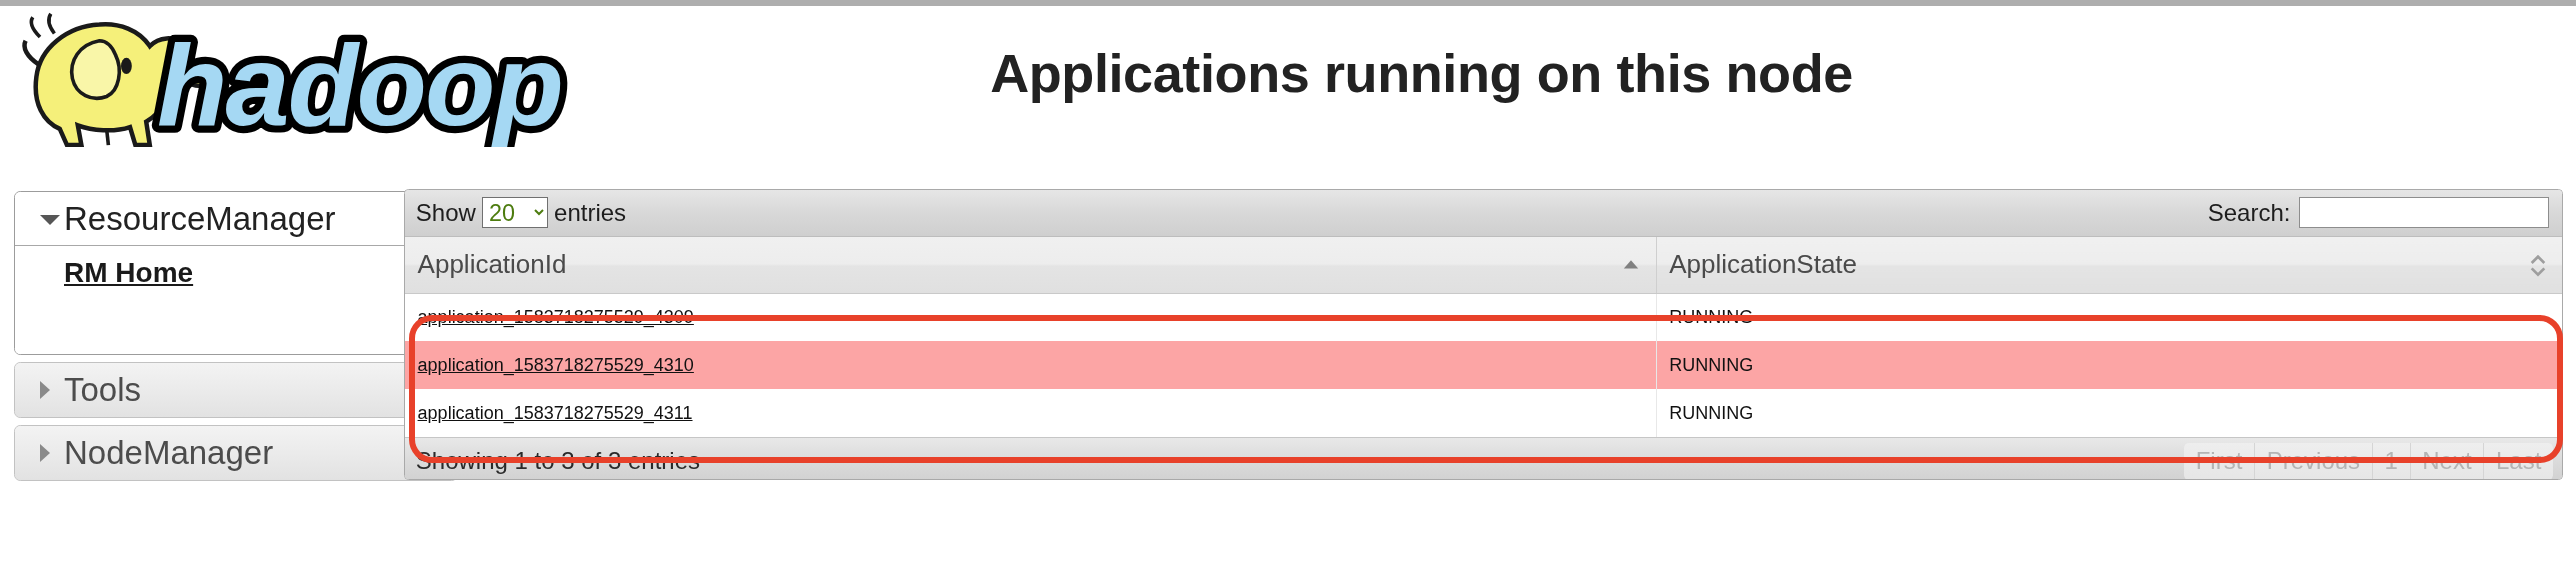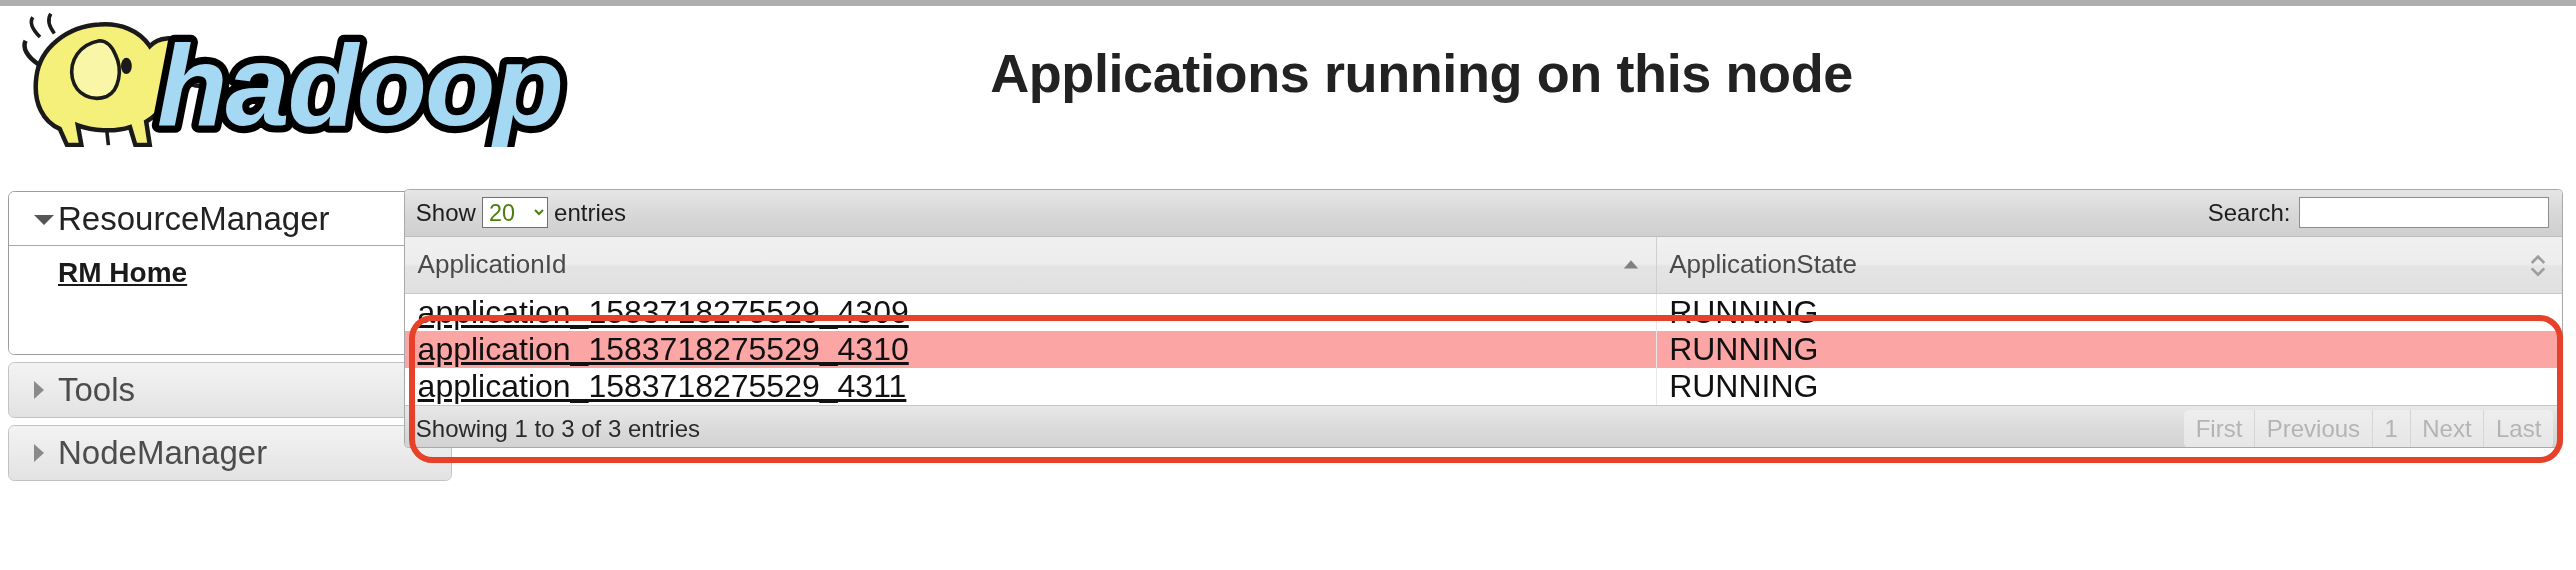--- a/index.html
+++ b/index.html
@@ -32,21 +32,21 @@
     font-family: "Liberation Sans", sans-serif;
     font-size: 54px;
     font-weight: bold;
     color: #222222;
     letter-spacing: -0.4px;
     white-space: nowrap;
   }
 
   
   .sidebar {
-    position: absolute; left: 8px; top: 191px; width: 444px;
+    position: absolute; left: 14px; top: 191px; width: 444px;
   }
   .nav-block {
     border: 0.9px solid #9c9c9c;
     border-radius: 6.3px;
     background: #ffffff;
     overflow: hidden;
     margin-bottom: 7.2px;
   }
   .nav-head {
     position: relative;
@@ -162,22 +162,22 @@
     cursor: pointer;
     white-space: nowrap;
     overflow: hidden;
   }
   table.dt th:last-child { border-right: none; }
   .sort-ind {
     position: absolute; right: 14.4px; top: 50%;
     width: 20px; height: 23.4px; margin-top: -11.7px;
   }
   table.dt td {
-    height: 27px;
-    font-size: 32px;
+    height: 48px;
+    font-size: 18px;
     color: #111111;
     padding: 0 12.6px;
     border-right: 0.9px solid #e8e8e8;
     white-space: nowrap;
     overflow: hidden;
   }
   table.dt td:last-child { border-right: none; }
   table.dt tr.odd td  { background: #ffffff; }
   table.dt tr.even td { background: #fca5a5; }
   .app-link {

